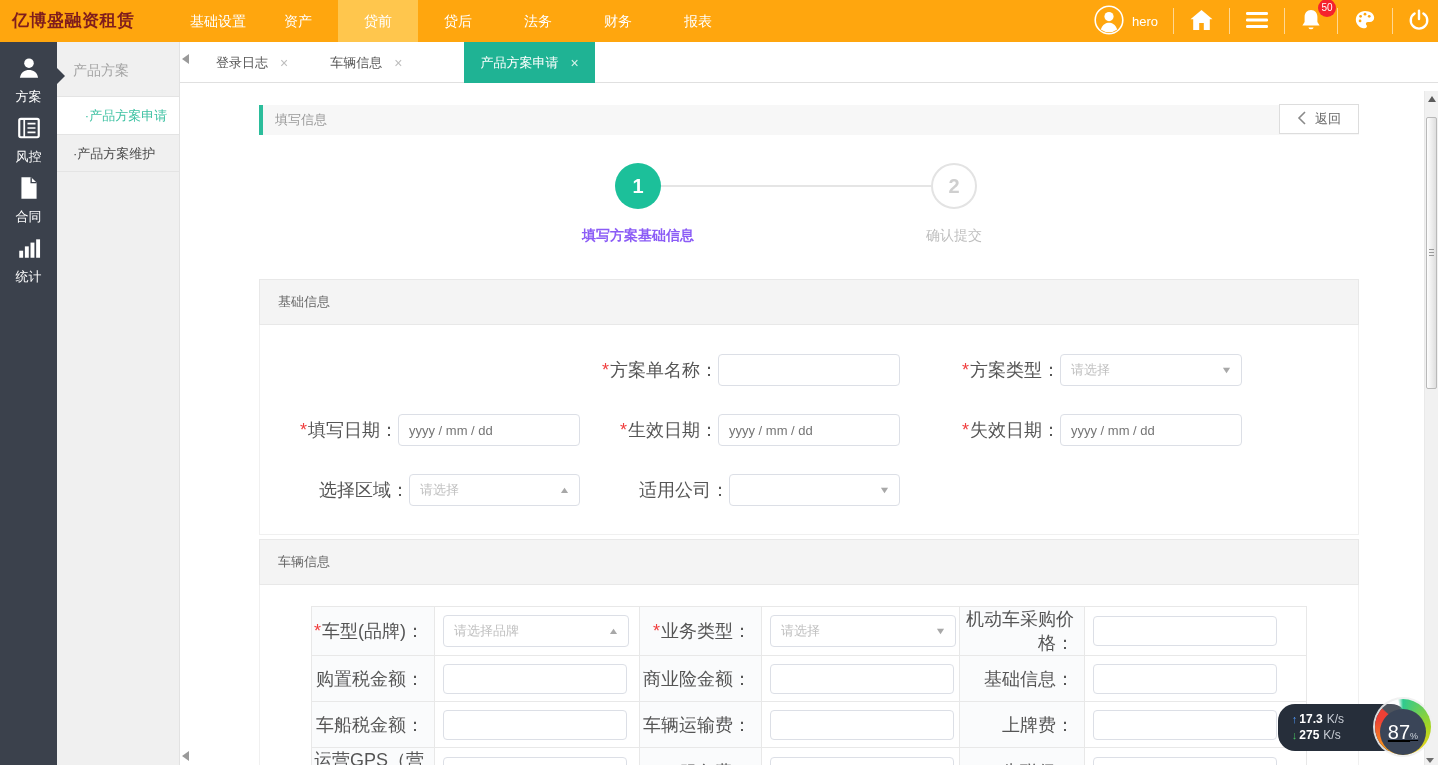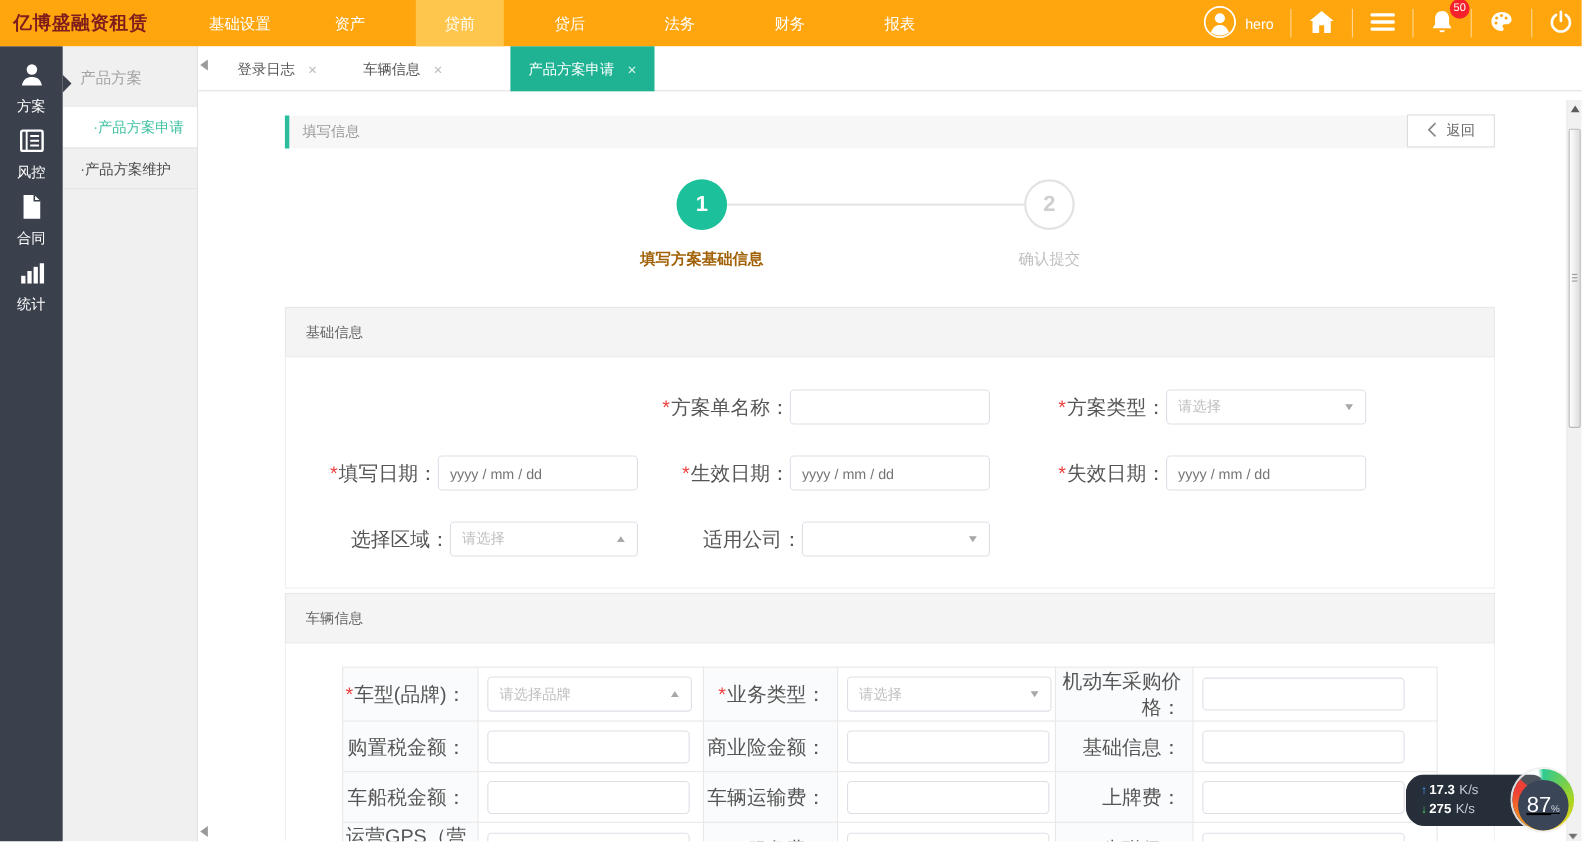--- a/index.html
+++ b/index.html
@@ -3,21 +3,21 @@
 <meta charset="utf-8">
 <style>
   * { margin:0; padding:0; box-sizing:border-box; }
   html,body { width:1438px; height:765px; overflow:hidden; background:#fff;
     font-family:"Liberation Sans","DejaVu Sans",sans-serif; font-size:13px; }
   .app { width:100%; height:100%; display:flex; flex-direction:column; }
 
   
   .topbar { height:42px; background:#ffa60e; display:flex; align-items:stretch; position:relative; flex:0 0 42px; z-index:5; }
   .brand { color:#7f1d1d; font-size:17px; font-weight:bold; line-height:42px; padding-left:12px; width:178px; letter-spacing:.5px; }
-  .topmenu { display:flex;gap:20px; }
+  .topmenu { display:flex; }
   .topmenu .mitem { width:80px; text-align:center; line-height:42px; color:#fff; font-size:14px; cursor:pointer; }
   .topmenu .mitem.active { background:#ffc64d; }
   .topbar-right { position:absolute; right:8px; top:0; height:42px; display:flex; align-items:center; }
   .tb-sep { width:1px; height:26px; background:rgba(255,255,255,.55); margin:0 15px; }
   .tb-ico { display:flex; align-items:center; justify-content:center; cursor:pointer; position:relative; }
   .userblock { display:flex; align-items:center; gap:8px; cursor:pointer; }
   .username { color:#fff; font-size:13px; }
   .badge { position:absolute; top:-9px; right:-14px; min-width:18px; height:18px; border-radius:9px; background:#f5222d;
     color:#fff; font-size:10px; line-height:18px; text-align:center; padding:0 3px; }
 
@@ -65,21 +65,21 @@
     display:flex; align-items:center; justify-content:center; gap:8px; color:#666; font-size:13px; cursor:pointer; }
 
   
   .stepper { position:relative; height:112px; margin-top:28px; }
   .step-circle { position:absolute; top:0; width:46px; height:46px; border-radius:50%; display:flex;
     align-items:center; justify-content:center; font-size:20px; font-weight:bold; }
   .step-circle.c1 { left:356px; background:#1cc09a; color:#fff; }
   .step-circle.c2 { left:672px; background:#fff; border:2px solid #e3e3e3; color:#cfcfcf; }
   .step-line { position:absolute; top:22px; left:402px; width:270px; height:2px; background:#e5e5e5; }
   .step-label { position:absolute; top:64px; width:220px; text-align:center; font-size:14px; }
-  .step-label.l1 { left:269px; color:#a16207; font-weight:bold; }
+  .step-label.l1 { left:269px; color:#8b5cf6; font-weight:bold; }
   .step-label.l2 { left:585px; color:#bfbfbf; }
 
   
   .section { margin-top:4px; }
   .section-bar { height:46px; background:#f4f4f4; border:1px solid #e8e8e8; display:flex; align-items:center;
     padding-left:18px; color:#666; font-size:13px; }
   .section-body { background:#fff; border:1px solid #f0f0f0; border-top:none; }
 
   
   .basic-body { padding:15px 0 14px 0; }

